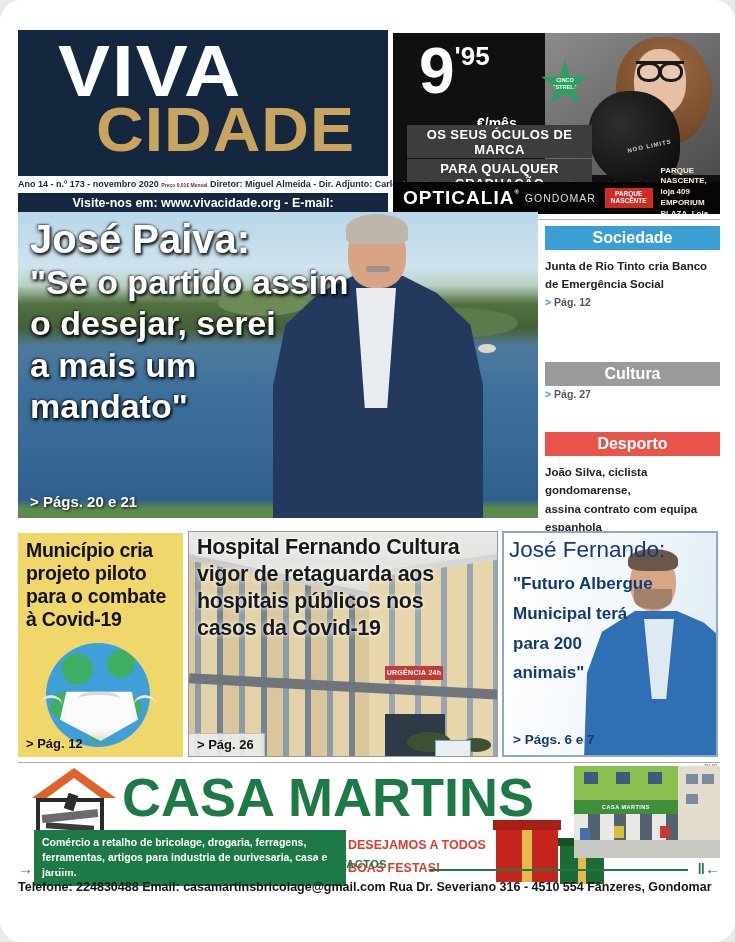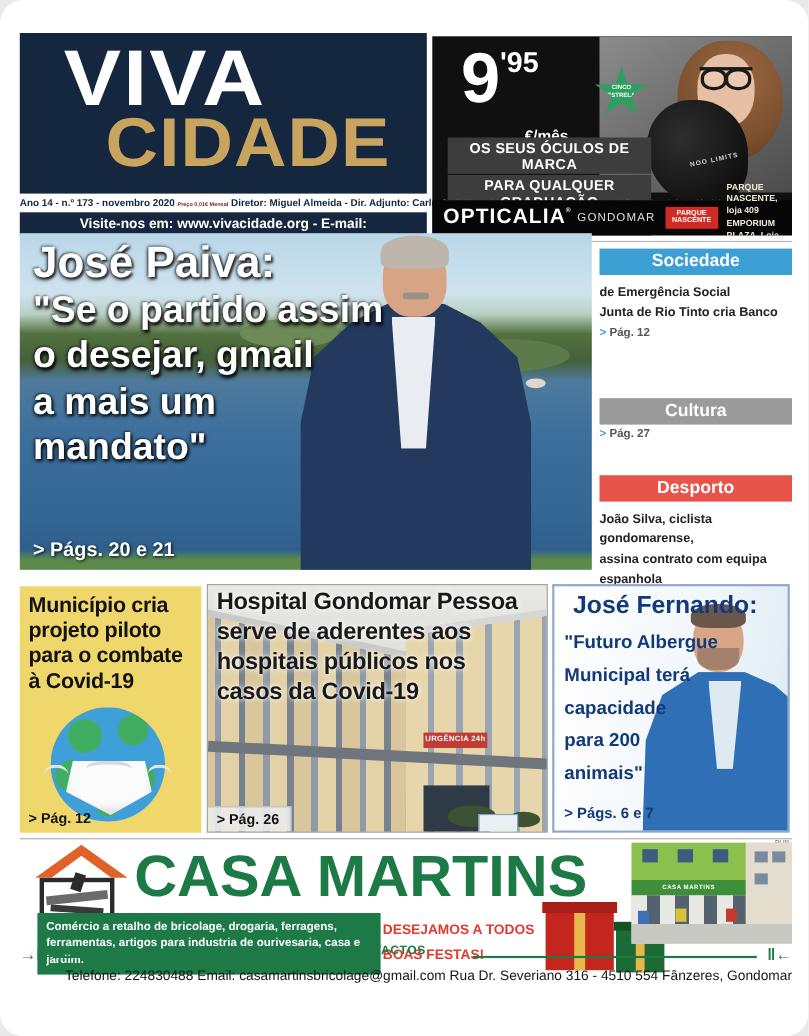--- a/index.html
+++ b/index.html
@@ -70,21 +70,21 @@
       clip-path:polygon(0 0,100% 0,78% 100%,22% 100%);}
   .mp-head{position:absolute;left:330px;top:8px;width:58px;height:68px;border-radius:46% 46% 42% 42%;
       background:#d7a585;}
   .mp-hair{position:absolute;left:328px;top:2px;width:62px;height:30px;border-radius:50% 50% 20% 20%;
       background:#bdb6ac;}
   .mp-mustache{position:absolute;left:348px;top:54px;width:24px;height:6px;border-radius:3px;background:#9a9288;}
   .mp-headline{position:absolute;left:12px;top:4px;color:#fff;
       text-shadow:0 2px 4px rgba(0,0,0,.85),2px 2px 2px rgba(0,0,0,.6),-1px -1px 2px rgba(0,0,0,.5);}
   .mp-title{font-size:40px;font-weight:900;line-height:1.15;}
   .mp-quote{font-size:34px;font-weight:900;line-height:1.22;}
-  .mp-ref{position:absolute;left:12px;bottom:8px;color:#fff;font-size:18px;font-weight:bold;
+  .mp-ref{position:absolute;left:12px;bottom:8px;color:#fff;font-size:15px;font-weight:bold;
       text-shadow:1px 1px 3px rgba(0,0,0,.9);}
 
   
   .sidebar{position:absolute;left:545px;top:226px;width:175px;}
   .sb-head{height:24px;color:#fff;font-size:16px;font-weight:bold;text-align:center;line-height:24px;}
   .sb-head.blue{background:#3b9fd4;}
   .sb-head.gray{background:#9b9b9b;}
   .sb-head.red{background:#e8544a;}
   .sb-body{font-size:11.5px;font-weight:bold;color:#222;line-height:1.6;margin:7px 0 2px;}
   .sb-ref{font-size:10.5px;font-weight:bold;color:#555;margin:2px 0 0;}
@@ -140,21 +140,21 @@
       box-sizing:border-box;overflow:hidden;
       background:linear-gradient(100deg,#ffffff 0%,#f2f7fb 55%,#dceaf4 100%);}
   .fern-man-body{position:absolute;right:-18px;top:78px;width:150px;height:148px;background:#2f6fb5;
       clip-path:polygon(34% 0,62% 0,80% 8%,96% 22%,100% 50%,100% 100%,0 100%,2% 42%,12% 14%);}
   .fern-shirt{position:absolute;right:42px;top:86px;width:30px;height:80px;background:#dfe9f2;
       clip-path:polygon(0 0,100% 0,74% 100%,26% 100%);}
   .fern-head{position:absolute;right:40px;top:22px;width:46px;height:56px;border-radius:46%;background:#d8a687;}
   .fern-hair{position:absolute;right:38px;top:16px;width:50px;height:22px;border-radius:50% 50% 30% 30%;background:#6b574a;}
   .fern-beard{position:absolute;right:44px;top:56px;width:38px;height:20px;border-radius:0 0 45% 45%;
       background:rgba(120,98,82,.55);}
-  .fern-title{position:absolute;left:17px;top:4px;font-size:22.5px;font-weight:700;color:#123a7a;}
+  .fern-title{position:absolute;left:5px;top:4px;font-size:22.5px;font-weight:400;color:#123a7a;}
   .fern-quote{position:absolute;left:9px;top:36px;font-size:17px;font-weight:900;color:#123a7a;line-height:1.75;}
   .fern-ref{position:absolute;left:9px;bottom:8px;font-size:13.5px;font-weight:900;color:#123a7a;}
 
   .bottom-rule{position:absolute;left:18px;top:762px;width:702px;border-top:1px solid #aaa;}
 
   
   .cm{position:absolute;left:18px;top:766px;width:702px;height:140px;}
   .cm-pub{position:absolute;right:2px;top:-3px;color:#999;font-size:6.5px;font-weight:bold;}
   .cm-logo{position:absolute;left:8px;top:2px;width:92px;height:84px;}
   .cm-roof{position:absolute;left:6px;top:0;width:0;height:0;
@@ -185,22 +185,22 @@
   .cm-shopfront{position:absolute;left:0;top:48px;width:104px;height:26px;
       background:repeating-linear-gradient(90deg,#e8e8e4 0 14px,#54616e 14px 26px);}
   .cm-side{position:absolute;left:104px;top:0;width:42px;height:92px;background:#e4ddce;}
   .cm-sidewin{position:absolute;width:12px;height:10px;background:#7a8aa0;}
   .cm-walk{position:absolute;left:0;top:74px;width:146px;height:18px;background:#c9c9c4;}
   .cm-dot{position:absolute;width:10px;height:12px;}
   .cm-contact-row{position:absolute;left:0;top:92px;width:702px;height:22px;}
   .cm-arrow{position:absolute;top:2px;color:#1d7a46;font-size:15px;font-weight:900;}
   .cm-line{position:absolute;top:11px;height:0;border-top:2.5px solid #1d7a46;}
   .cm-contactos{position:absolute;left:296px;top:0;color:#1d7a46;font-size:11px;font-weight:900;letter-spacing:.5px;}
-  .cm-contact-line{position:absolute;left:0;top:114px;width:702px;text-align:right;color:#161616;
-      font-size:12.5px;font-weight:normal;}
+  .cm-contact-line{position:absolute;left:0;top:114px;width:702px;text-align:left;color:#161616;
+      font-size:12.5px;font-weight:bold;}
 </style>
 </head>
 <body>
 
 <div class="page">
 
   <div class="logo-box">
     <div class="logo-viva">VIVA</div>
     <div class="logo-cidade">CIDADE</div>
   </div>
@@ -256,34 +256,34 @@
     <div class="hill-spot" style="left:360px;top:160px;width:20px;height:10px;background:#d8d2c6;"></div>
     <div class="mp-man-body"></div>
     <div class="mp-shirt"></div>
     <div class="mp-head"></div>
     <div class="mp-hair"></div>
     <div class="mp-mustache"></div>
     <div class="mp-headline">
       <div class="mp-title">José Paiva:</div>
       <div class="mp-quote">
         <div>"Se o partido assim</div>
-        <div>o desejar, gmail</div>
+        <div>o desejar, serei</div>
         <div>a mais um</div>
         <div>mandato"</div>
       </div>
     </div>
     <div class="mp-ref">&gt; Págs. 20 e 21</div>
   </div>
 
   <div class="sidebar">
     <div class="sec-soc">
       <div class="sb-head blue">Sociedade</div>
       <div class="sb-body">
+        <div>Junta de Rio Tinto cria Banco</div>
         <div>de Emergência Social</div>
-        <div>Junta de Rio Tinto cria Banco</div>
       </div>
       <div class="sb-ref">&gt; Pág. 12</div>
       <div class="sb-gap1"></div>
     </div>
     <div class="sec-cul">
       <div class="sb-head gray">Cultura</div>
       <div class="sb-ref">&gt; Pág. 27</div>
       <div class="sb-gap2"></div>
     </div>
     <div class="sec-des">
@@ -314,39 +314,38 @@
   <div class="hosp-box">
     <div class="hosp-left"></div>
     <div class="hosp-right"></div>
     <div class="hosp-band"></div>
     <div class="hosp-door"></div>
     <div class="hosp-sign">URGÊNCIA 24h</div>
     <div class="hosp-bush" style="left:218px;top:200px;width:44px;height:20px;"></div>
     <div class="hosp-bush" style="left:272px;top:206px;width:30px;height:14px;"></div>
     <div class="hosp-pole-sign"></div>
     <div class="hosp-title">
-      <div>Hospital Gondomar Pessoa</div>
-      <div>serve de aderentes aos</div>
+      <div>Hospital Fernando Cultura</div>
+      <div>vigor de retaguarda aos</div>
       <div>hospitais públicos nos</div>
       <div>casos da Covid-19</div>
     </div>
     <div class="hosp-ref">&gt; Pág. 26</div>
   </div>
 
   <div class="fern-box">
     <div class="fern-man-body"></div>
     <div class="fern-shirt"></div>
     <div class="fern-head"></div>
     <div class="fern-hair"></div>
     <div class="fern-beard"></div>
     <div class="fern-title">José Fernando:</div>
     <div class="fern-quote">
       <div>"Futuro Albergue</div>
       <div>Municipal terá</div>
-      <div>capacidade</div>
       <div>para 200</div>
       <div>animais"</div>
     </div>
     <div class="fern-ref">&gt; Págs. 6 e 7</div>
   </div>
 
   <div class="bottom-rule"></div>
 
   <div class="cm">
     <div class="cm-pub">PUB</div>

